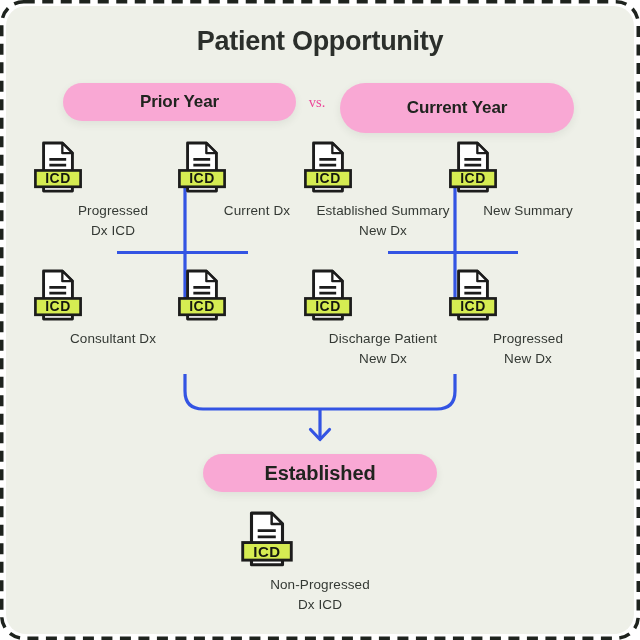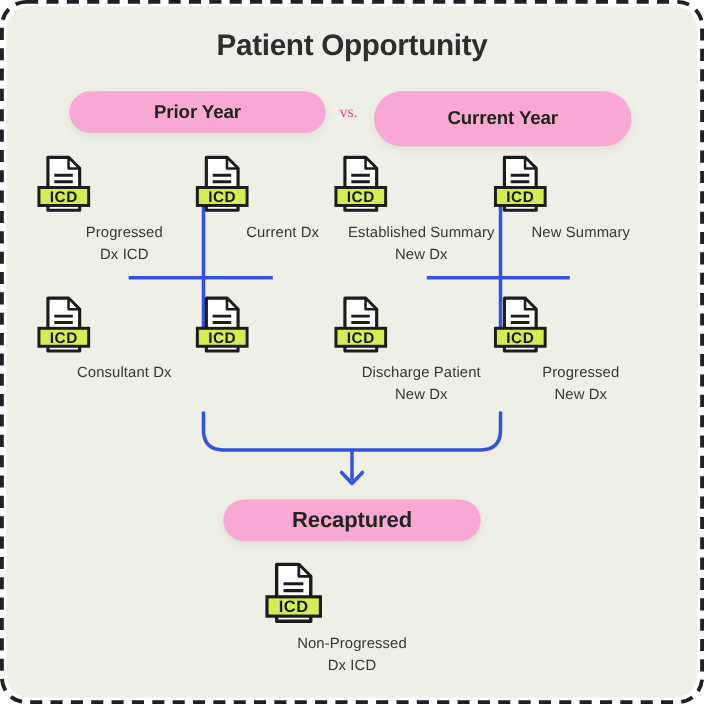--- a/index.html
+++ b/index.html
@@ -174,21 +174,21 @@
       <path class="icd-fold" d="M30.5 3 V13.5 H41 Z"></path>
       <path class="icd-rule" d="M17 20 H34.5 M17 26 H34.5"></path>
       <rect class="icd-badge-rect" x="2.5" y="31.5" width="47" height="17"></rect>
       <text class="icd-badge-text" x="26" y="45">ICD</text>
     </svg>
     <div class="node-label">Progressed
 New Dx</div>
   </div>
 
   <div class="pill pill-recaptured">
-    <span class="pill-text">Recaptured</span>
+    <span class="pill-text">Established</span>
   </div>
 
   <div class="node" style="left:240px;top:510px">
     <svg class="icd-svg big" viewBox="0 0 52 60">
       <path class="icd-doc" d="M11 3 H30.5 L41 13.5 V53 H11 Z"></path>
       <path class="icd-fold" d="M30.5 3 V13.5 H41 Z"></path>
       <path class="icd-rule" d="M17 20 H34.5 M17 26 H34.5"></path>
       <rect class="icd-badge-rect" x="2.5" y="31.5" width="47" height="17"></rect>
       <text class="icd-badge-text" x="26" y="45">ICD</text>
     </svg>

